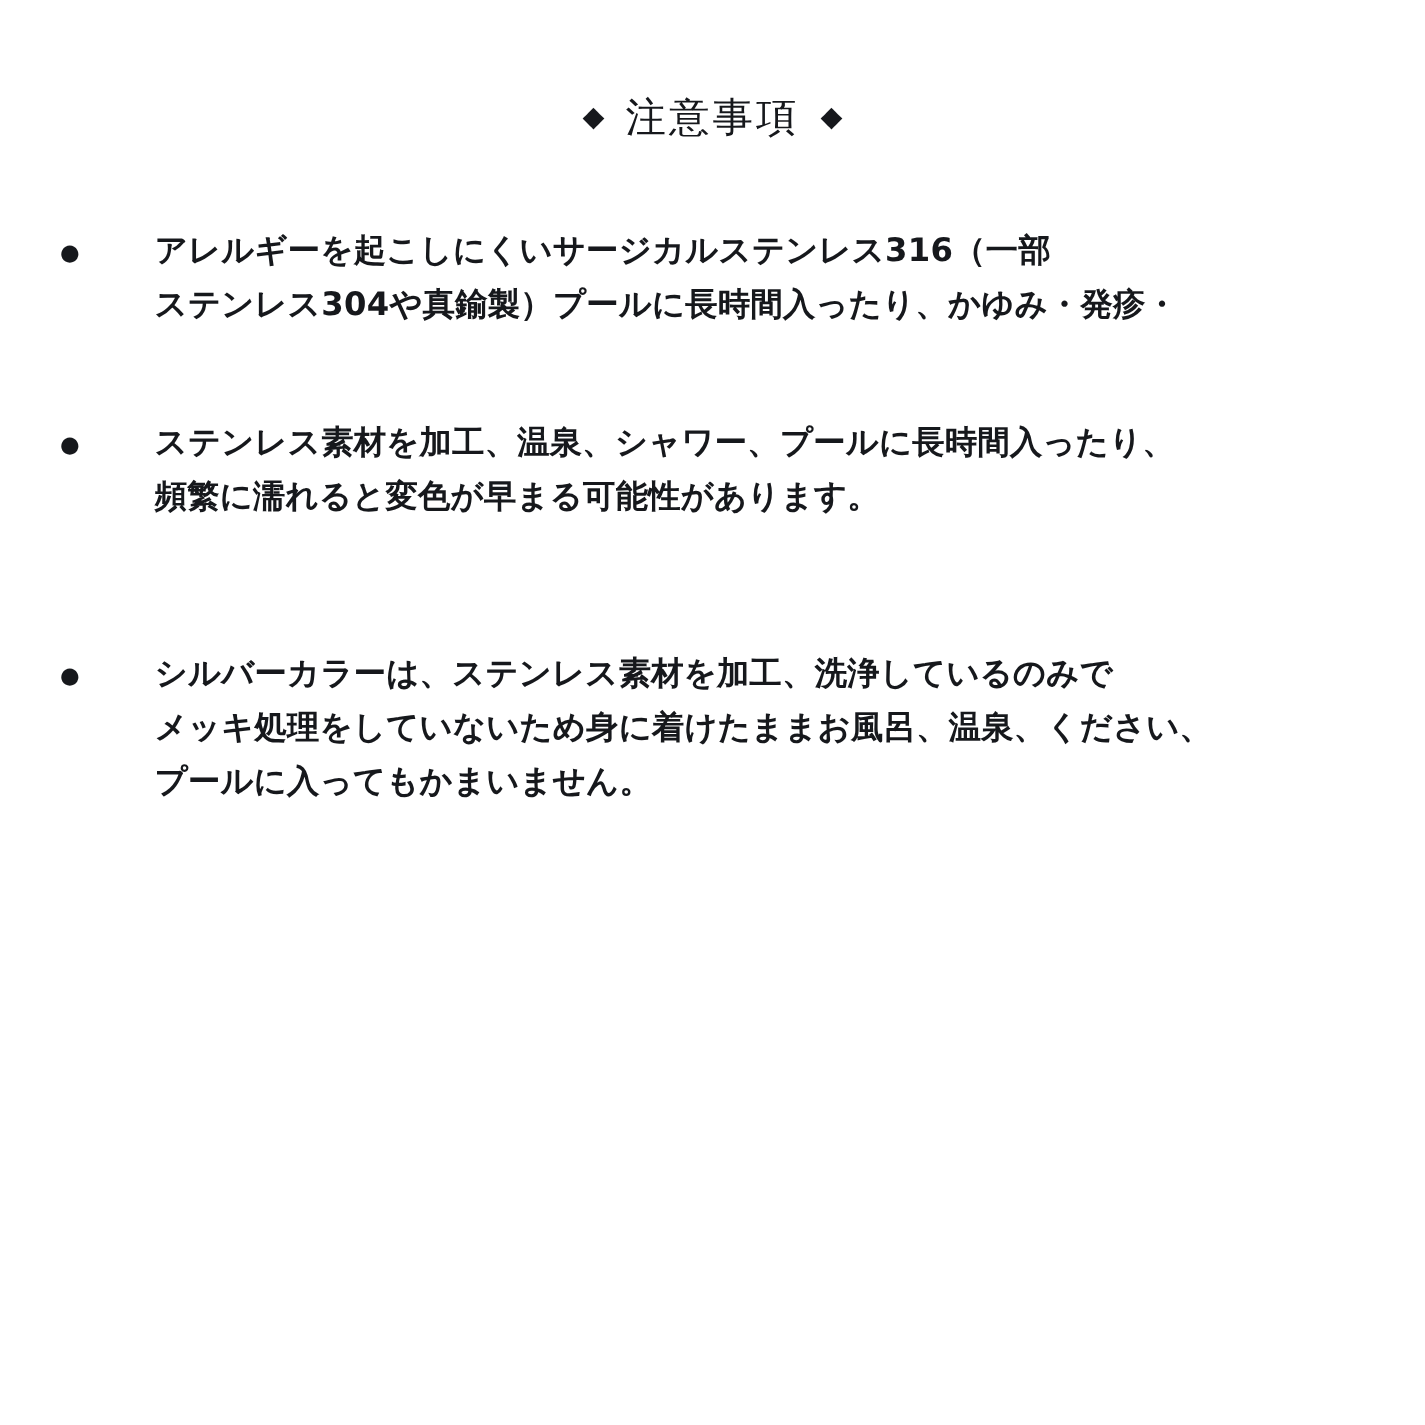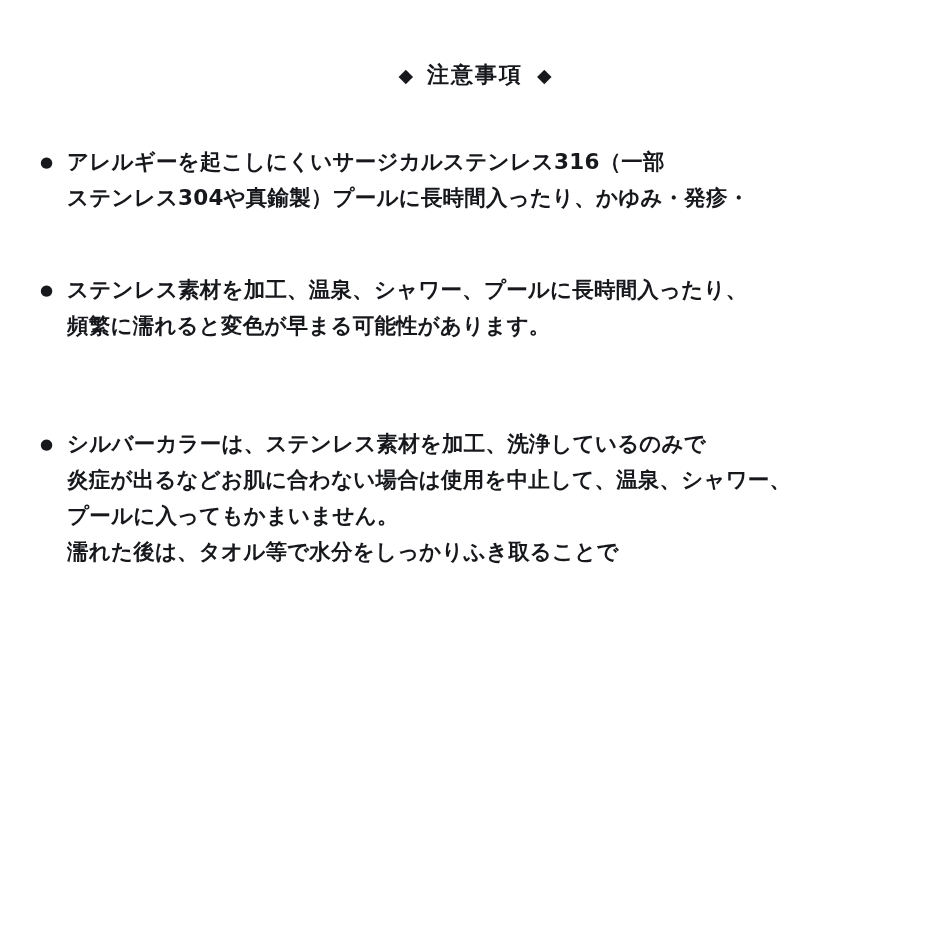--- a/index.html
+++ b/index.html
@@ -29,22 +29,22 @@
     gap: 14px;
     margin-top: 60px;
     margin-bottom: 0;
   }
   .title-diamond {
     font-size: 19px;
     line-height: 1;
     color: #16181c;
   }
   .title-text {
-    font-size: 22px;
-    font-weight: bold;
+    font-size: 27px;
+    font-weight: normal;
     letter-spacing: 2px;
     color: #16181c;
     text-align: center;
   }
   .notes {
     margin: 0;
     padding: 0 56px 0 40px;
     list-style: none;
   }
   .note-item {
@@ -61,20 +61,21 @@
   .note-body {
     flex: 1 1 auto;
   }
   .note-line {
     font-size: 21.5px;
     line-height: 36px;
     letter-spacing: 0.2px;
     font-weight: 600;
     color: #16181c;
     white-space: pre;
+    margin-left: 36px;
   }
   .gap-1 { height: 56px; }
   .gap-2 { height: 82px; }
   .first-block { margin-top: 54px; }
 </style>
 </head>
 <body>
 
 <div class="page">
 
@@ -103,20 +104,19 @@
         <div class="note-line">頻繁に濡れると変色が早まる可能性があります。</div>
       </div>
     </li>
 
     <div class="gap-2"></div>
 
     <li class="note-item">
       <span class="note-bullet">●</span>
       <div class="note-body">
         <div class="note-line">シルバーカラーは、ステンレス素材を加工、洗浄しているのみで</div>
-        <div class="note-line">炎症が出るなどお肌に合わない場合は使用を中止して、温泉、シャワー、</div>
+        <div class="note-line">メッキ処理をしていないため身に着けたままお風呂、温泉、ください、</div>
         <div class="note-line">プールに入ってもかまいません。</div>
-        <div class="note-line">濡れた後は、タオル等で水分をしっかりふき取ることで</div>
       </div>
     </li>
 
   </ul>
 </div>
 
 </body></html>

